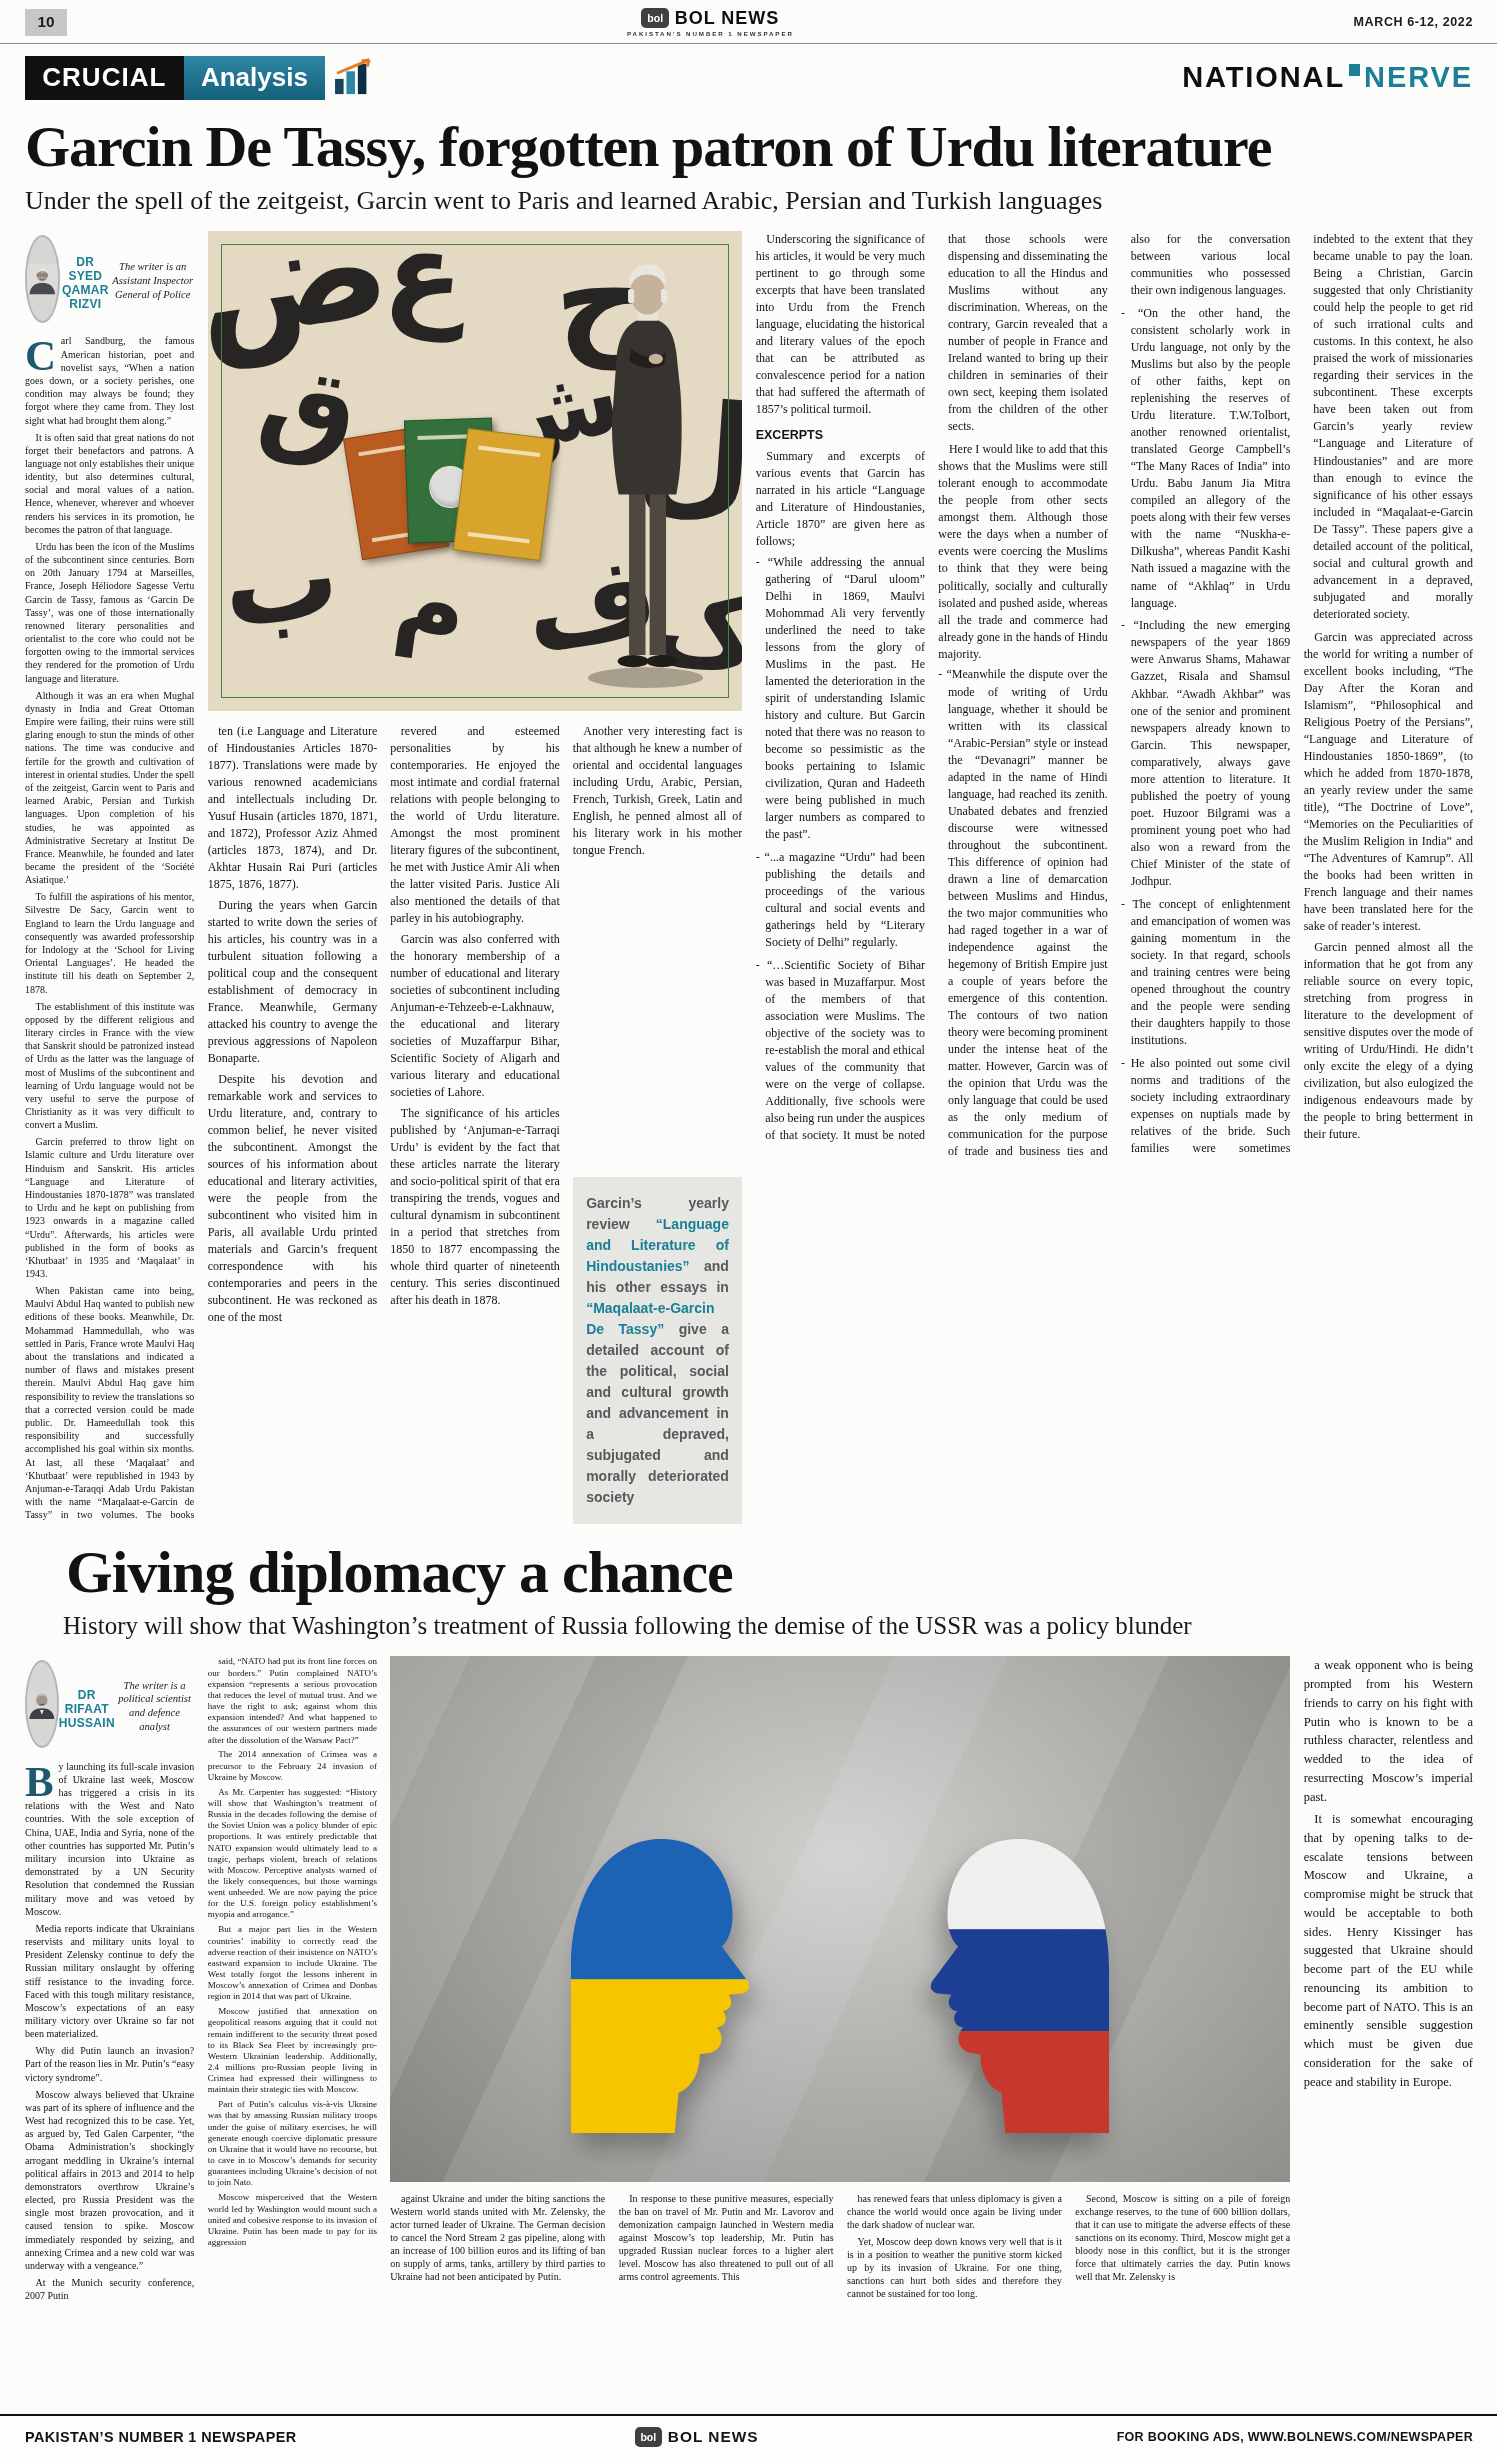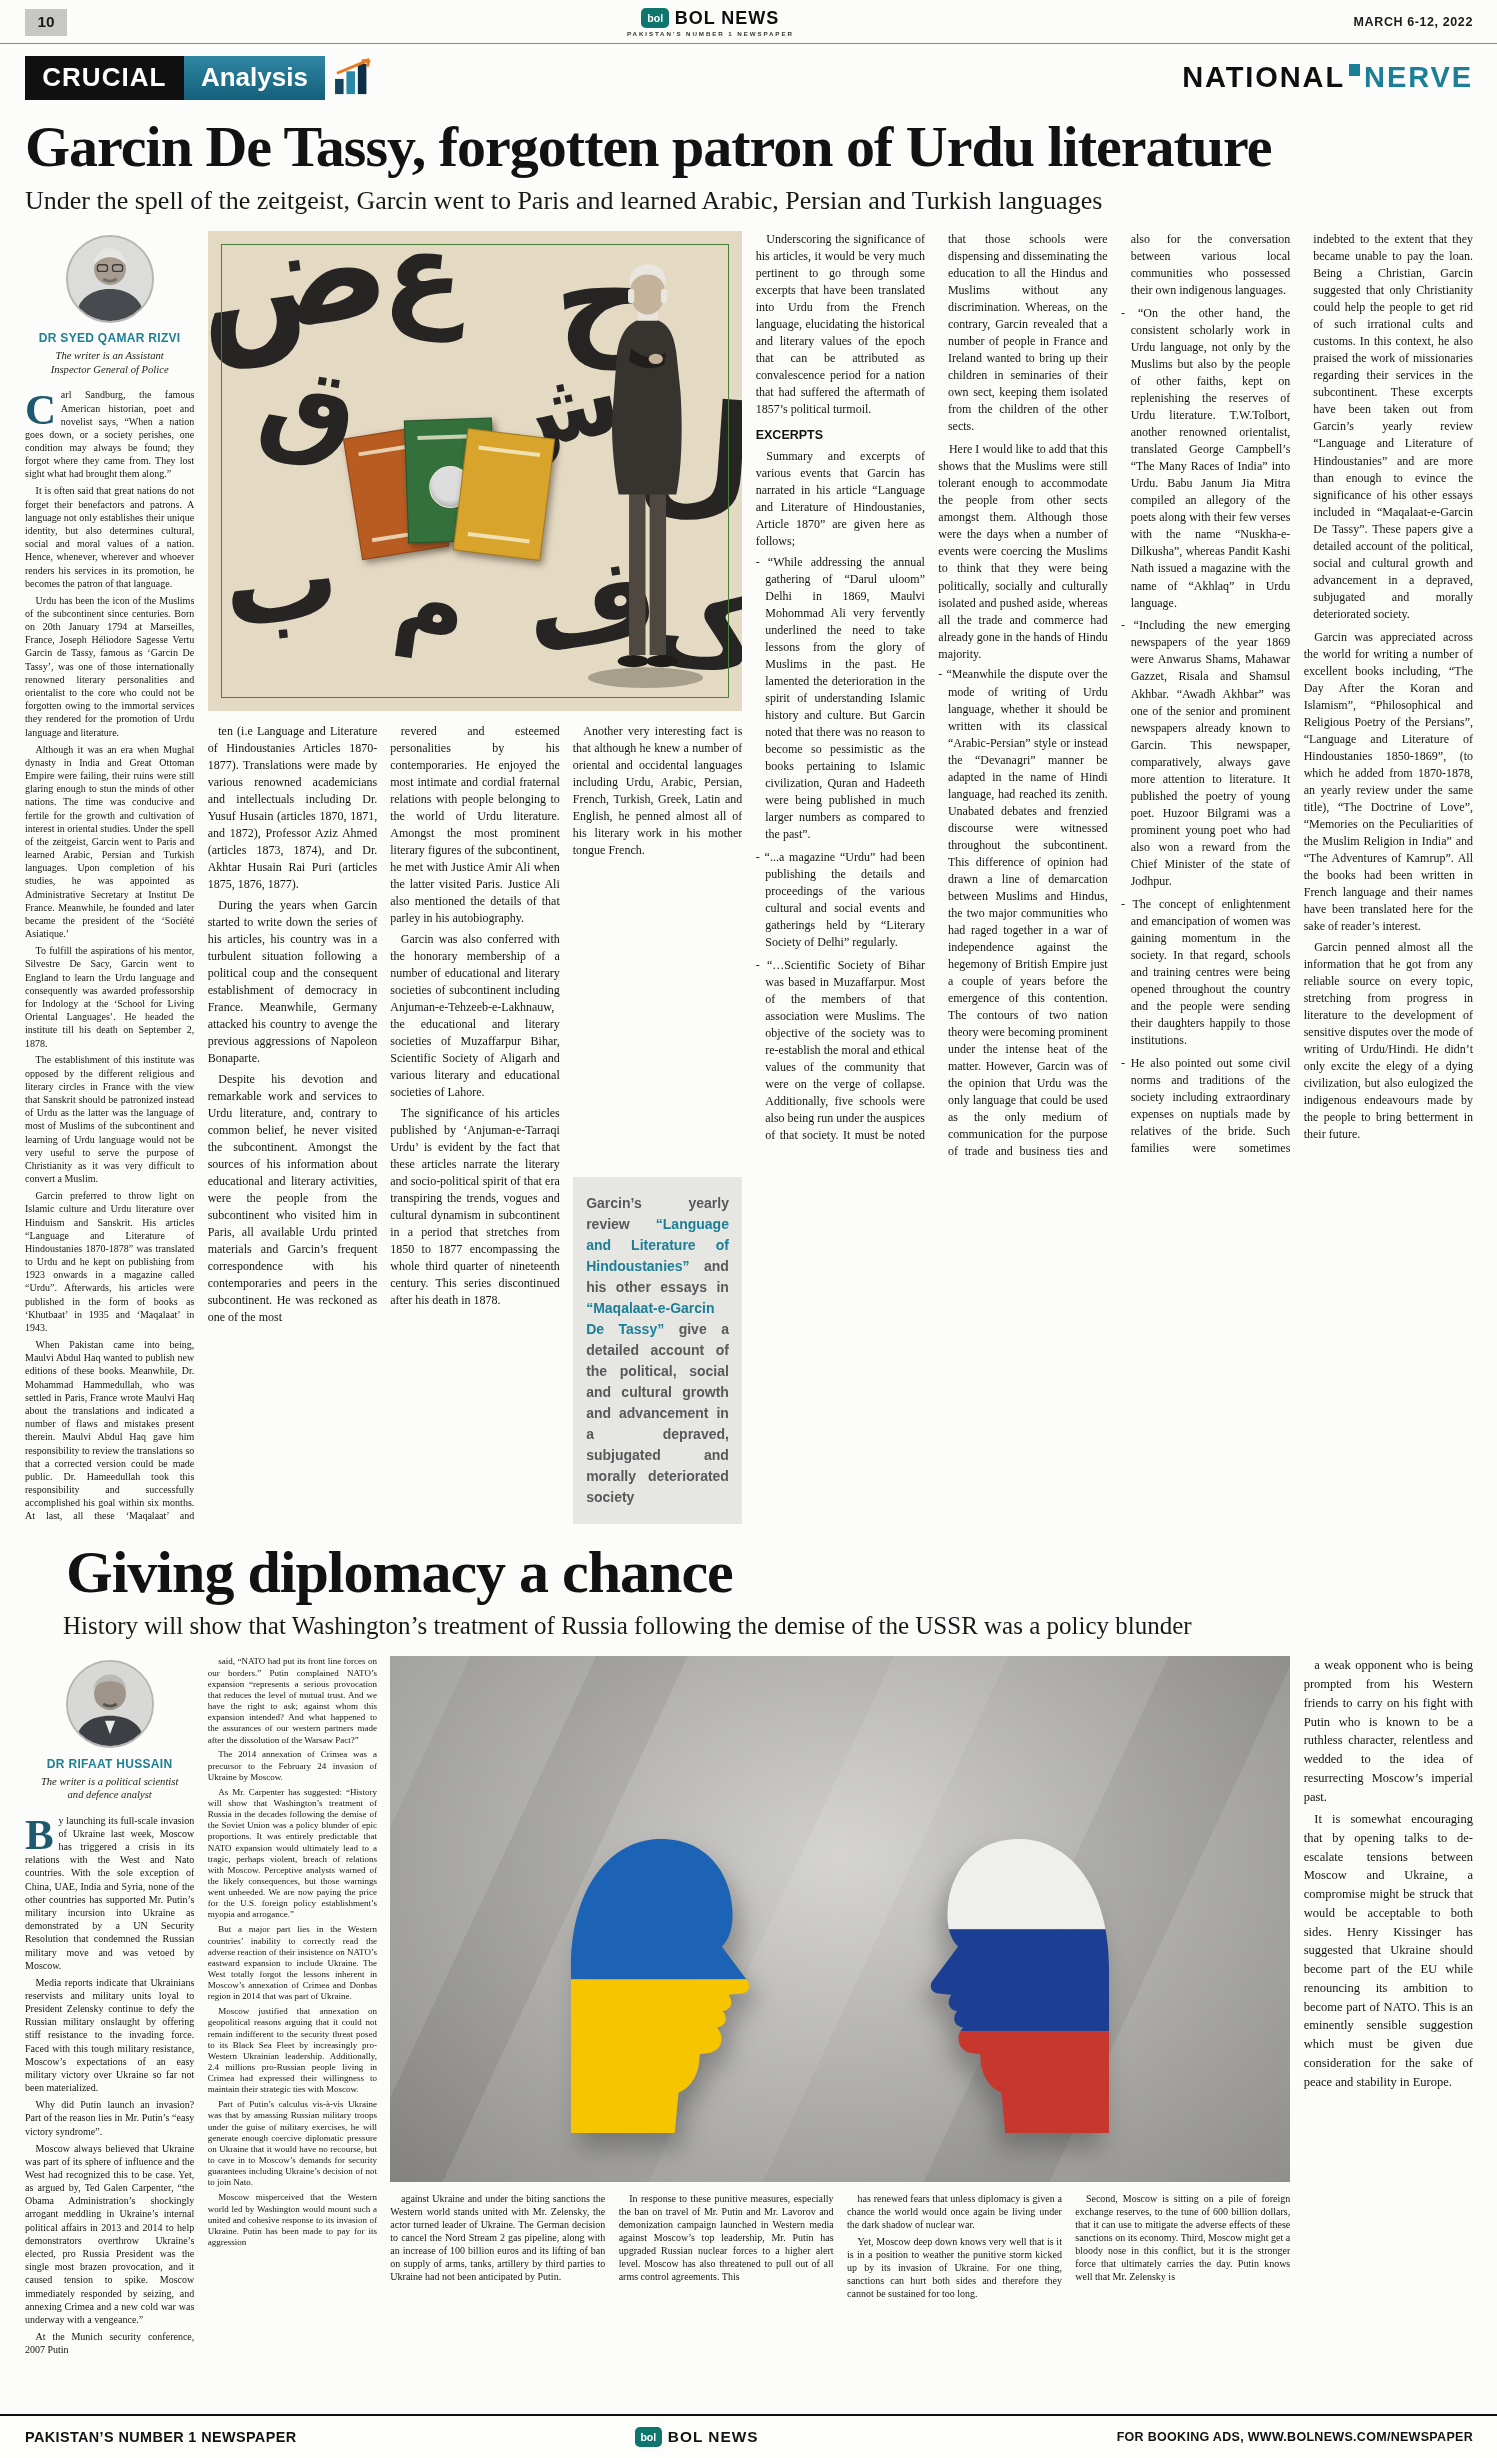--- a/index.html
+++ b/index.html
@@ -9,21 +9,21 @@
     font-family:"Liberation Serif", serif; color:#121212; overflow:hidden;
   }
   
   .topbar{
     height:44px; display:flex; align-items:center; justify-content:space-between;
     padding:3.8px 25px 1.9px; border-bottom:1.4px solid #8a8a8a;
   }
   .pagenum{ background:#c7c7c5; font:bold 15.4px "Liberation Sans", sans-serif; padding:4.8px 12.5px; color:#1a1a1a; }
   .masthead{ display:flex; flex-direction:column; align-items:center; }
   .mast-row{ display:flex; align-items:center; gap:5.8px; }
-  .bol-icon{ background:#0f766e; color:#fff; border-radius:4.8px; font:bold 10.6px "Liberation Sans", sans-serif; padding:3.8px 5.8px; }
+  .bol-icon{ background:#404040; color:#fff; border-radius:4.8px; font:bold 10.6px "Liberation Sans", sans-serif; padding:3.8px 5.8px; }
   .mast-name{ font:800 18px "Liberation Sans", sans-serif; letter-spacing:1px; color:#0e0e0e; }
   .mast-tag{ font:bold 6.2px "Liberation Sans", sans-serif; letter-spacing:1.9px; color:#333; margin-top:1.9px; }
   .dateline{ font:bold 12.5px "Liberation Sans", sans-serif; letter-spacing:0.6px; color:#1b1b1b; }
   
   .kicker{ display:flex; align-items:center; justify-content:space-between; padding:11.5px 25px 5.8px; }
   .kick-left{ display:flex; align-items:stretch; }
   .kick-crucial{ background:#101010; color:#fff; font:800 26px "Liberation Sans", sans-serif; padding:6.7px 17.3px; letter-spacing:1px; }
   .kick-analysis{ background:linear-gradient(180deg,#2f86a3,#14607b); color:#fff; font:700 26px "Liberation Sans", sans-serif; padding:6.7px 17.3px; }
   .kick-icon{ margin-left:7.7px; align-self:flex-end; }
   .kick-right{ display:flex; align-items:flex-start; gap:3.8px; }
@@ -39,21 +39,21 @@
   .a1-body{ display:grid; grid-template-columns:repeat(8,1fr); column-gap:13.4px; padding:3.8px 25px 0; height:1297px; overflow:hidden; }
   .a2-body{ display:grid; grid-template-columns:repeat(8,1fr); column-gap:13.4px; padding:3.8px 25px 0; height:769px; overflow:hidden; }
   .a1-col1{ grid-column:1; overflow:hidden; }
   .a1-mid{ grid-column:2/5; display:flex; flex-direction:column; }
   .a1-right{ grid-column:5/9; columns:4; column-gap:13.4px; font-size:12px; line-height:1.42; text-align:justify; overflow:hidden; }
   .a2-col1{ grid-column:1; overflow:hidden; }
   .a2-col2{ grid-column:2; overflow:hidden; font-size:9px; line-height:1.24; text-align:justify; }
   .a2-mid{ grid-column:3/8; display:flex; flex-direction:column; }
   .a2-col8{ grid-column:8; overflow:hidden; font-size:12.5px; line-height:1.5; text-align:justify; }
   
-  .author{ display:flex; flex-direction:column; align-items:center; text-align:center; padding:3.8px 0 11.5px; }
+  .author{ display:flex; align-items:center; text-align:center; padding:3.8px 0 11.5px; }
   .author-photo{ width:88px; height:88px; border-radius:50%; border:2.9px solid #b5b5b3; overflow:hidden; background:#d6d6d4; }
   .author-photo svg{ width:100%; height:100%; display:block; }
   .author-name{ font:bold 12px "Liberation Sans", sans-serif; color:#1b7f96; margin-top:8.6px; letter-spacing:0.3px; }
   .author-bio{ font:italic 10.6px/1.3 "Liberation Serif", serif; color:#222; margin-top:3.8px; max-width:150px; }
   
   .coltext{ font-size:10px; line-height:1.32; text-align:justify; }
   .lead-para{ margin-bottom:3.8px; }
   .dropcap{ float:left; font:bold 43px/0.82 "Liberation Serif", serif; color:#1d5a70; padding:3.8px 4.8px 0 0; }
   .tx-para{ margin-bottom:3.8px; text-indent:10.6px; }
   .tx-bullet{ margin-bottom:5.8px; padding-left:9.6px; text-indent:-9.6px; }

